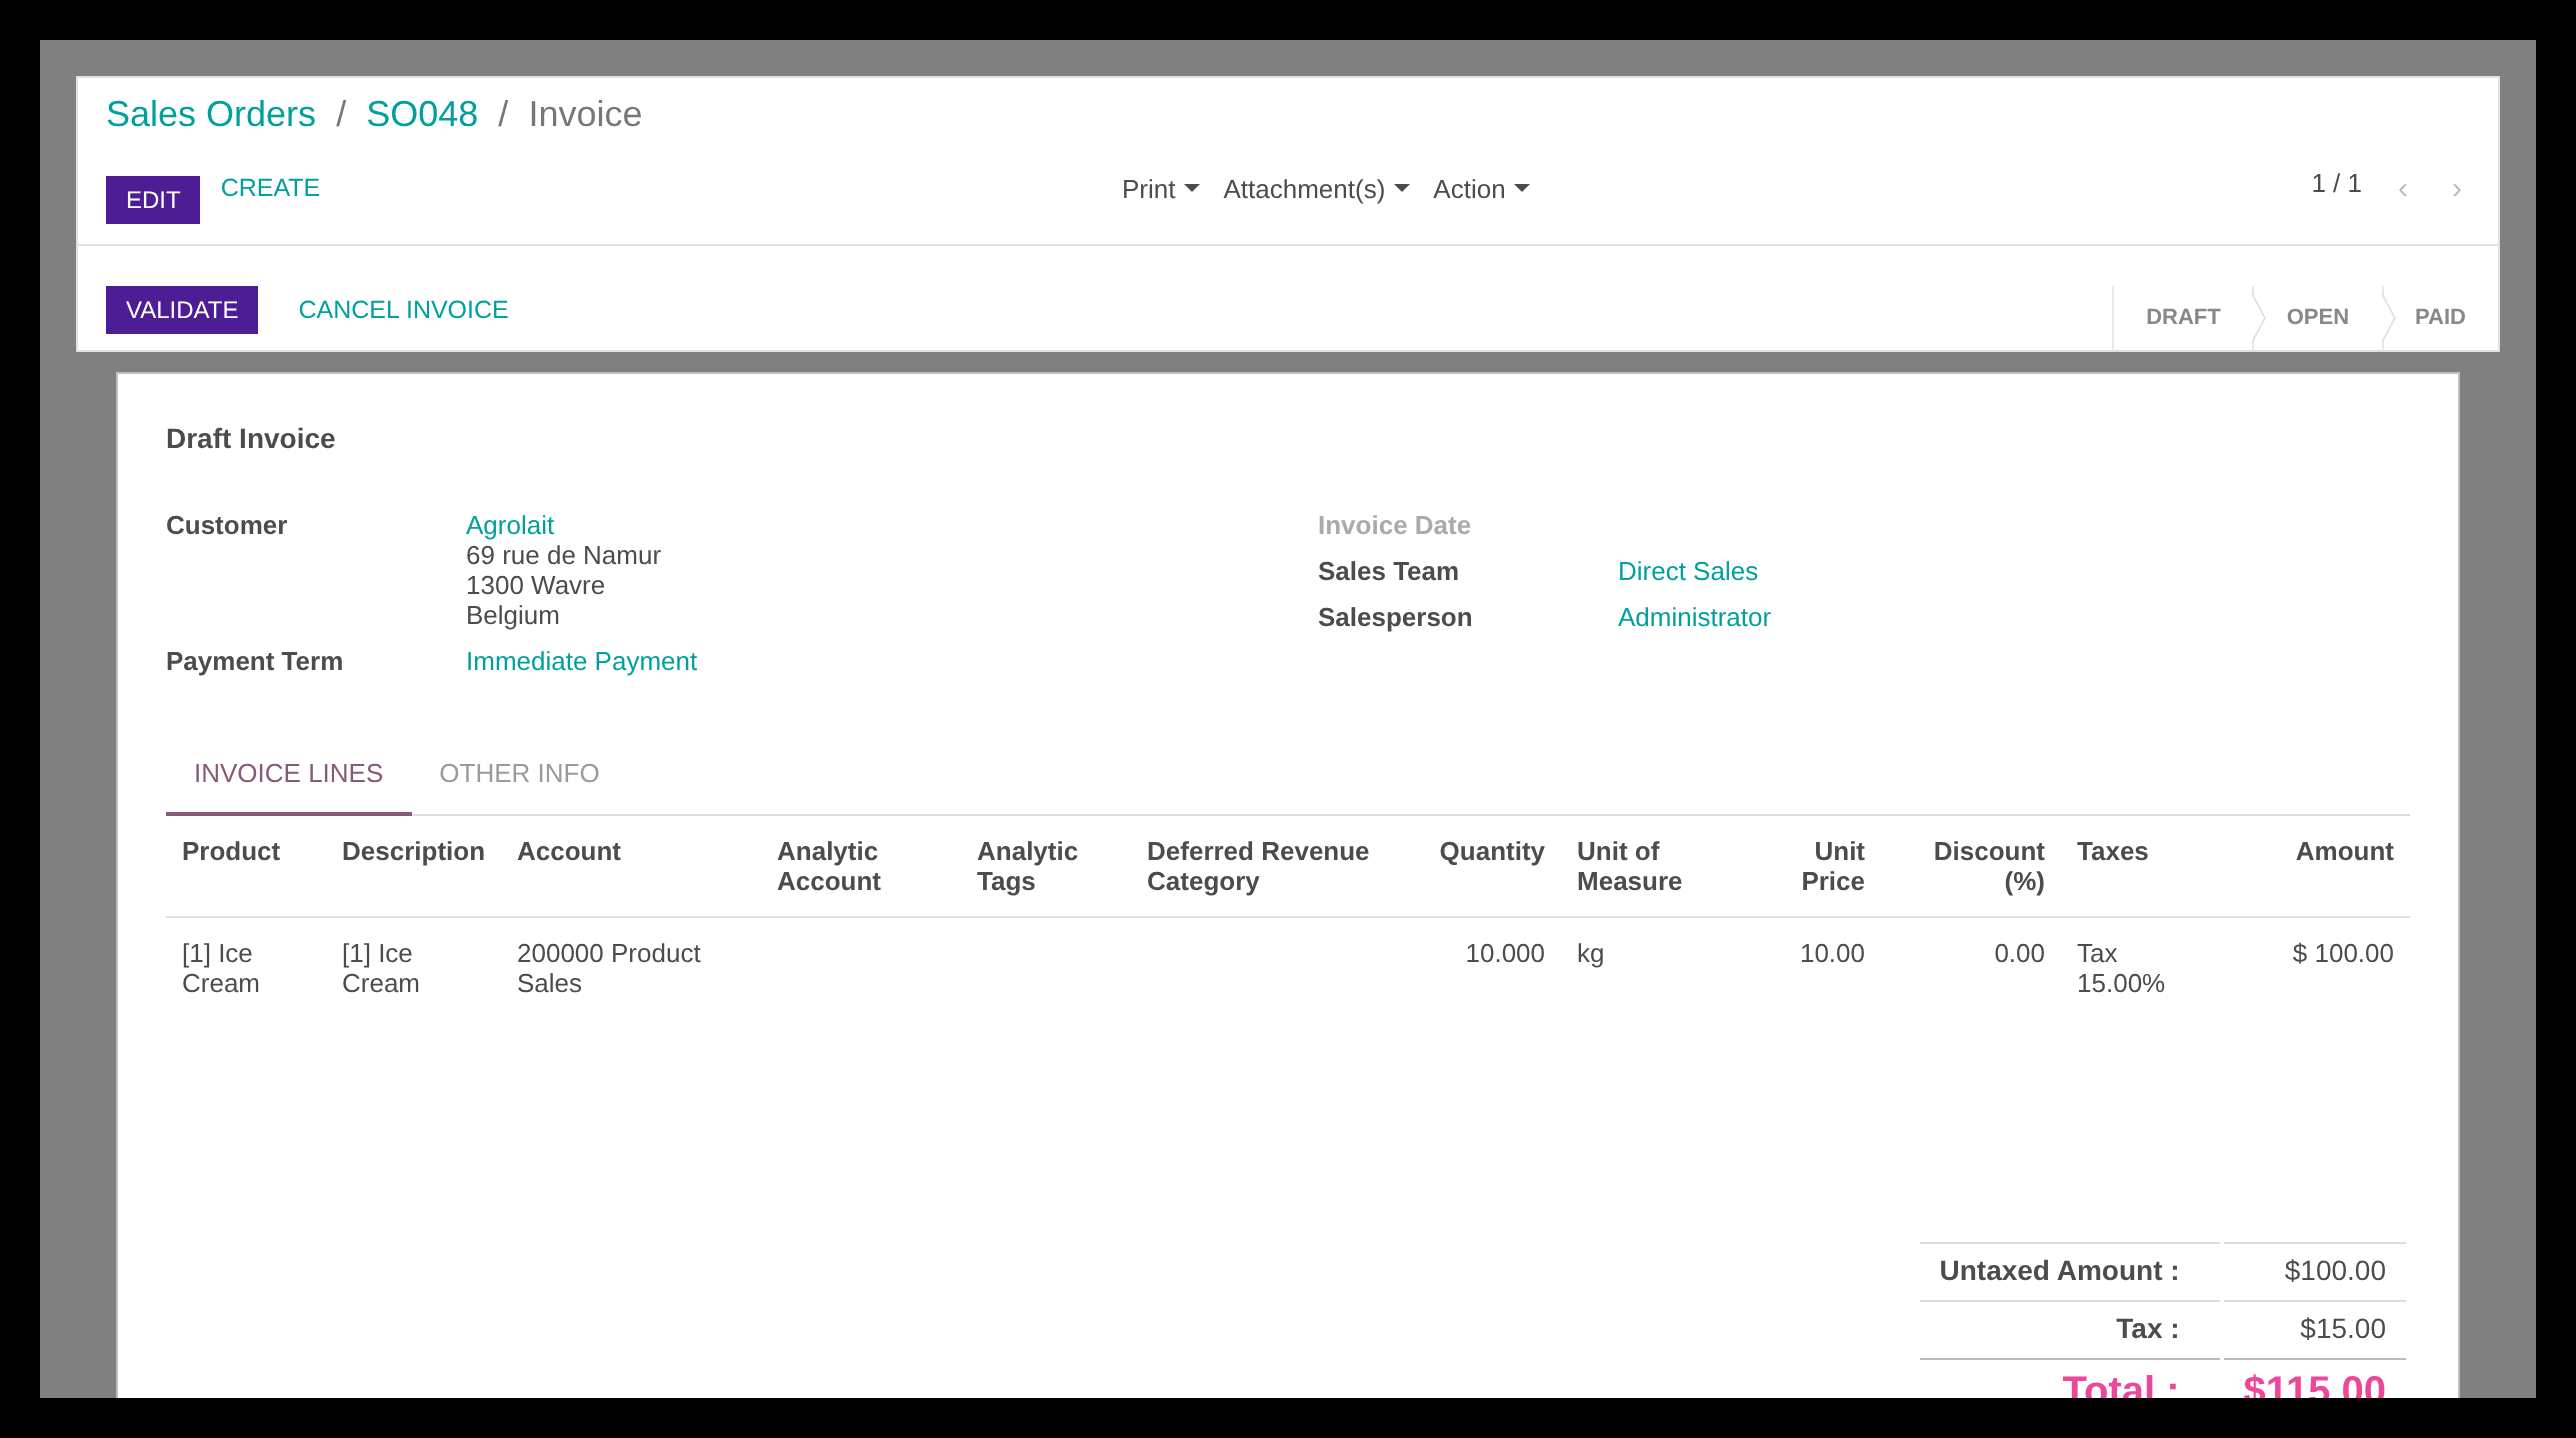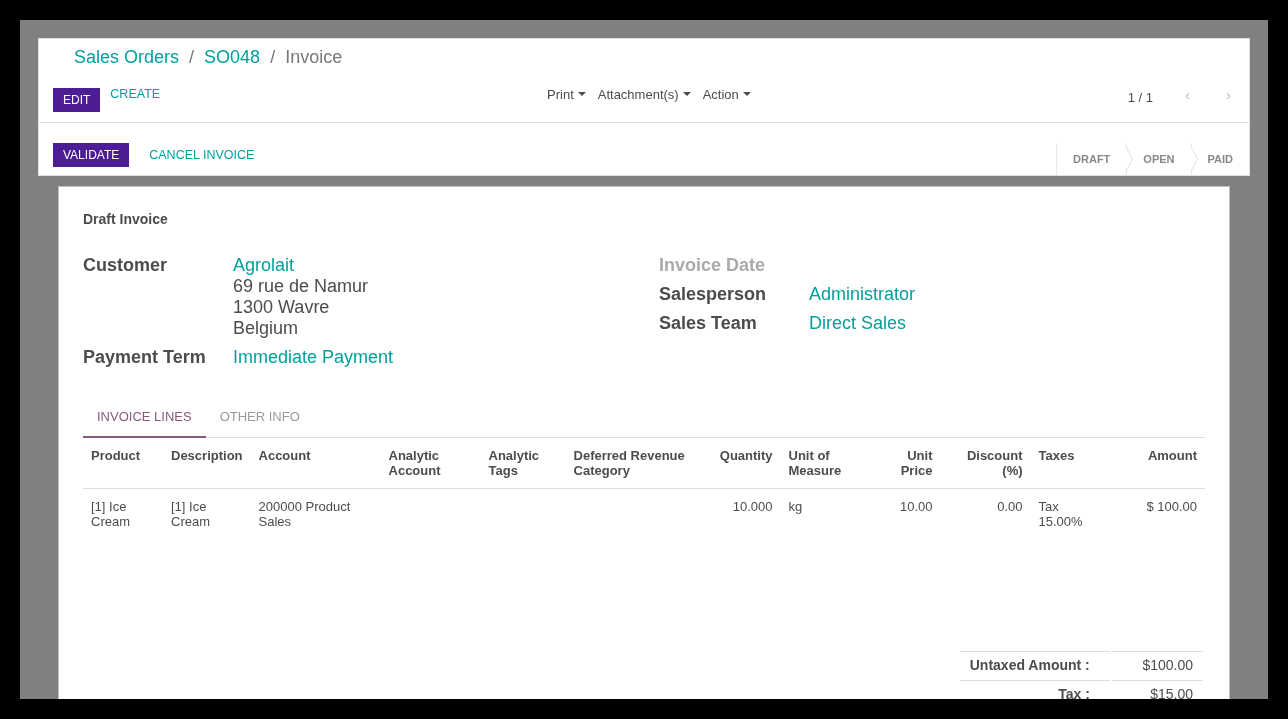--- a/index.html
+++ b/index.html
@@ -23,21 +23,20 @@
   padding: 18px 0 0 0;
   overflow: hidden;
 }
 .control-panel {
   background: #fff;
   margin: 0 18px;
   border: 1px solid #e0e0e0;
 }
 .breadcrumb-row {
   padding: 8px 14px 4px;
-  margin-left: 21px;
 }
 .breadcrumb {
   font-size: 18px;
   color: #777;
 }
 .breadcrumb a {
   color: #00a09d;
   text-decoration: none;
 }
 .breadcrumb .sep {
@@ -86,22 +85,22 @@
 .caret {
   display: inline-block;
   margin-left: 4px;
   width: 0; height: 0;
   border-left: 4px solid transparent;
   border-right: 4px solid transparent;
   border-top: 4px solid #4c4c4c;
 }
 .pager {
   display: flex;
-  align-items: flex-end;
-  gap: 28px;
+  align-items: flex-start;
+  gap: 14px;
   font-size: 13px;
   color: #4c4c4c;
 }
 .pager .arrow {
   color: #bbb;
   cursor: pointer;
   font-size: 15px;
   padding: 2px 4px;
 }
 .status-row {
@@ -158,21 +157,21 @@
 .form-cols {
   display: flex;
   gap: 30px;
 }
 .form-col {
   flex: 1;
 }
 .form-field {
   display: flex;
   margin-bottom: 4px;
-  font-size: 18px;
+  font-size: 13px;
 }
 .form-label {
   width: 150px;
   font-weight: 700;
   color: #4c4c4c;
   padding: 2px 0;
 }
 .form-label.muted {
   color: #aaa;
 }
@@ -328,29 +327,29 @@
             </div>
           </div>
         </div>
 
         <div class="form-col">
           <div class="form-field">
             <div class="form-label muted">Invoice Date</div>
             <div class="form-value"></div>
           </div>
           <div class="form-field">
+            <div class="form-label">Sales Team</div>
+            <div class="form-value">
+              <a href="#">Direct Sales</a>
+            </div>
+          </div>
+          <div class="form-field">
             <div class="form-label">Salesperson</div>
             <div class="form-value">
               <a href="#">Administrator</a>
-            </div>
-          </div>
-          <div class="form-field">
-            <div class="form-label">Sales Team</div>
-            <div class="form-value">
-              <a href="#">Direct Sales</a>
             </div>
           </div>
         </div>
       </div>
 
       <div class="notebook">
         <div class="notebook-tabs">
           <div class="notebook-tab active">INVOICE LINES</div>
           <div class="notebook-tab">OTHER INFO</div>
         </div>

